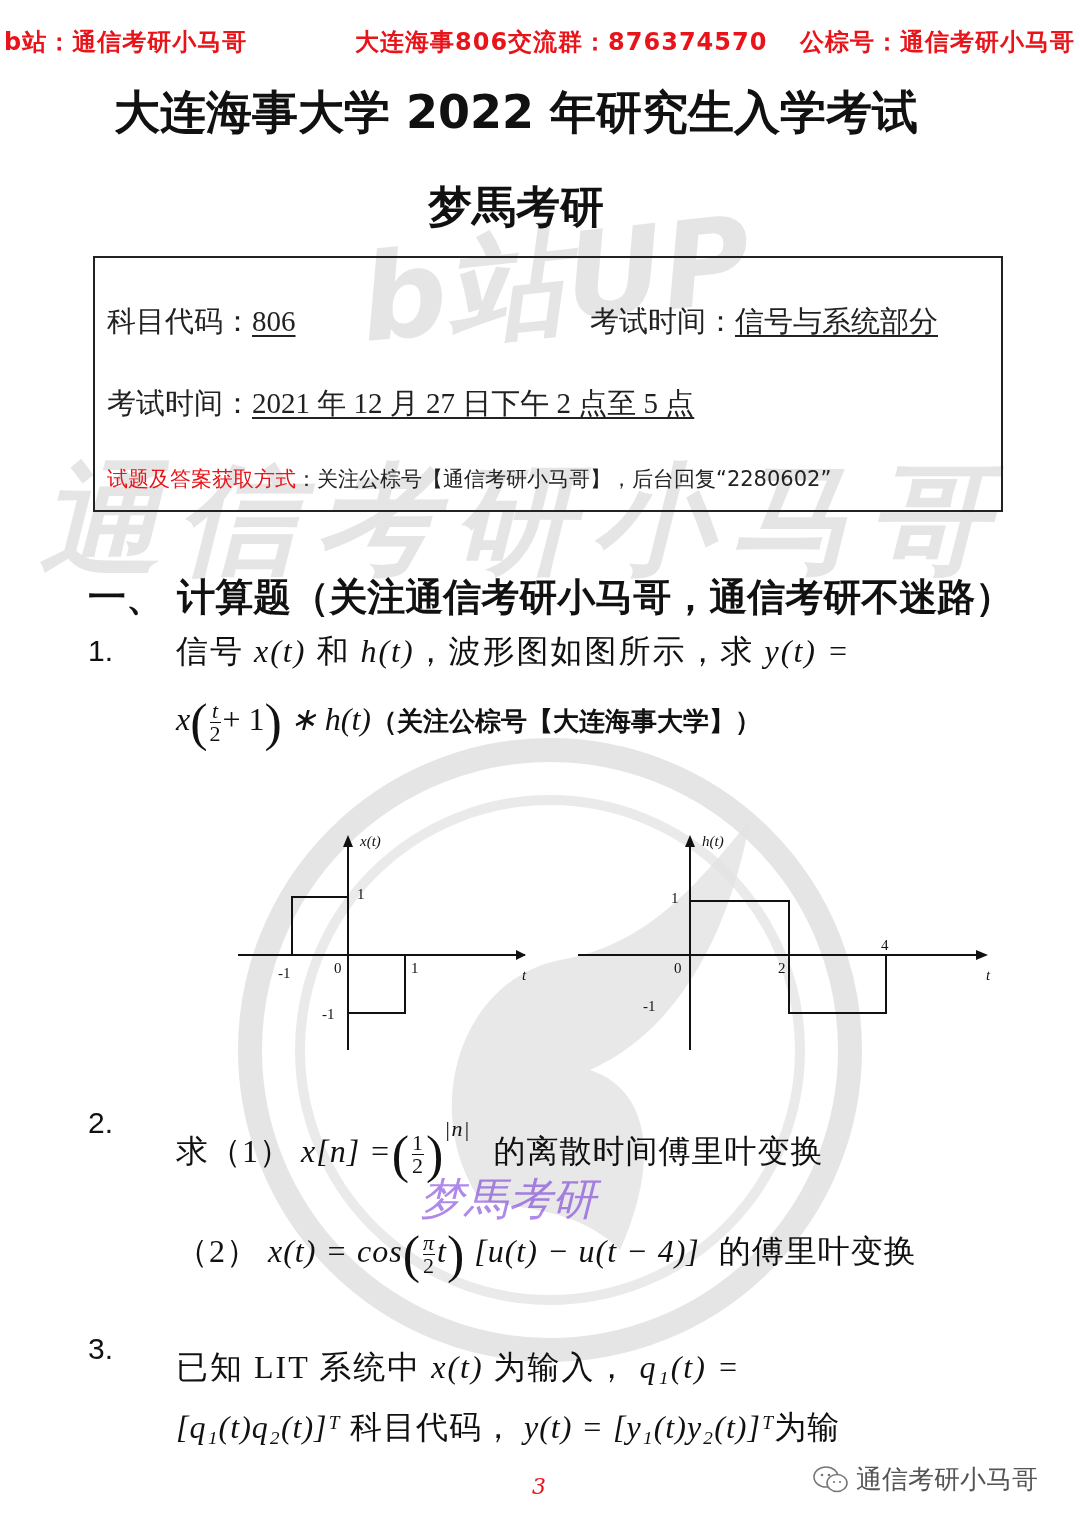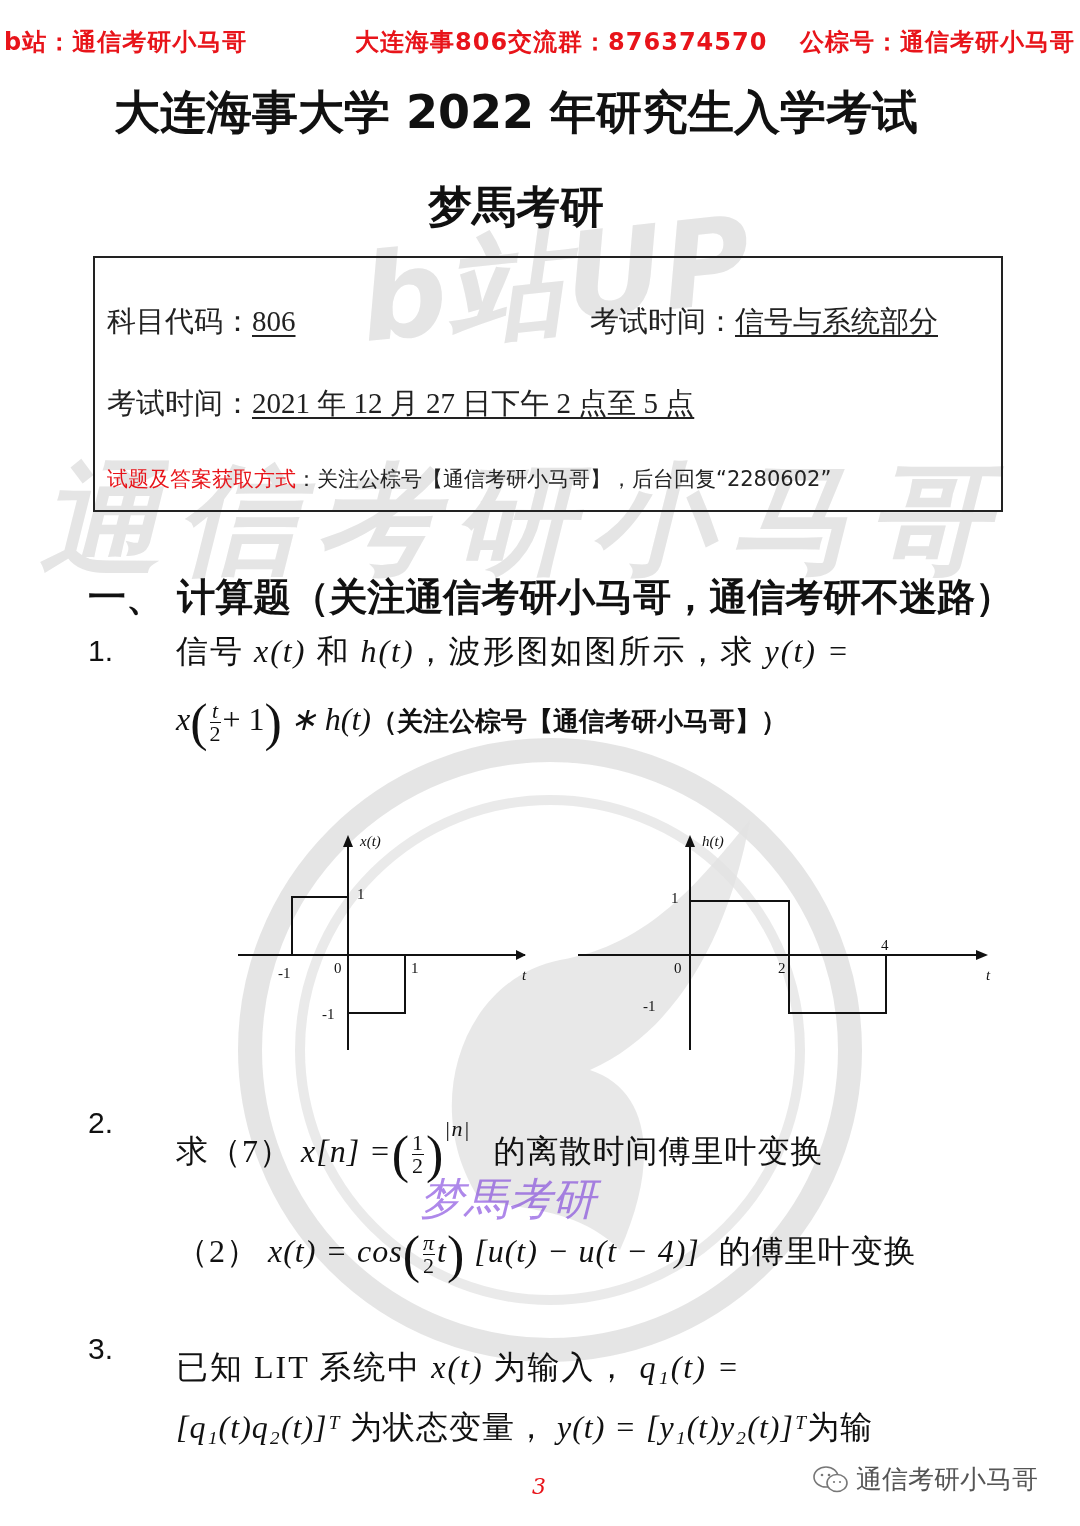--- a/index.html
+++ b/index.html
@@ -64,21 +64,21 @@
   <span>和</span>
   <i class="m">h(t)</i><span>，波形图如图所示，求</span>
   <i class="m">y(t) =</i>
 </div>
 <div class="abs q" style="left:176px; top:700px;">
   <i class="m">x</i><span class="bigp">(</span><span class="frac">
       <i class="m">t</i>
       <span class="bar"></span>
       <span>2</span>
     </span><span>+ 1</span><span class="bigp">)</span>
-  <i class="m">∗ h(t)</i><span style="font-family:'DejaVu Sans',sans-serif; font-weight:bold; font-size:26px;">（关注公棕号【通信考研小马哥】）</span>
+  <i class="m">∗ h(t)</i><span style="font-family:'DejaVu Sans',sans-serif; font-weight:bold; font-size:26px;">（关注公棕号【大连海事大学】）</span>
 </div>
 
 <svg class="abs" style="left:230px; top:825px;" width="320" height="230" viewBox="0 0 320 230">
   <g stroke="#111" stroke-width="2" fill="none">
     <line x1="8" y1="130" x2="295" y2="130"></line>
     <line x1="118" y1="225" x2="118" y2="18"></line>
     <polyline points="62,130 62,72 118,72 118,188 175,188 175,130"></polyline>
   </g>
   <polygon points="296,130 286,125 286,135" fill="#111"></polygon>
   <polygon points="118,10 113,22 123,22" fill="#111"></polygon>
@@ -107,21 +107,21 @@
     <text x="73" y="186">-1</text>
     <text x="104" y="148">0</text>
     <text x="208" y="148">2</text>
     <text x="311" y="125">4</text>
     <text x="416" y="155" font-style="italic">t</text>
   </g>
 </svg>
 
 <div class="abs qnum" style="left:88px; top:1106px;">2.</div>
 <div class="abs q" style="left:176px; top:1130px; letter-spacing:1px;">
-  <span>求（7）</span>
+  <span>求（1）</span>
   <i class="m">x[n] =</i><span class="bigp">(</span><span class="frac">
       <span>1</span>
       <span class="bar"></span>
       <span>2</span>
     </span><span class="bigp">)</span><sup style="font-size:22px; position:relative; top:-14px;"><i class="m">|n|</i></sup>
   <span style="margin-left:14px;">的离散时间傅里叶变换</span>
 </div>
 <div class="abs q" style="left:176px; top:1230px; letter-spacing:1px;">
   <span>（2）</span>
   <i class="m">x(t) = cos</i><span class="bigp">(</span><span class="frac">
@@ -135,21 +135,21 @@
 
 <div class="abs qnum" style="left:88px; top:1332px;">3.</div>
 <div class="abs q" style="left:176px; top:1346px; letter-spacing:2px;">
   <span>已知 LIT 系统中</span>
   <i class="m">x(t)</i>
   <span>为输入，</span>
   <i class="m">q₁(t) =</i>
 </div>
 <div class="abs q" style="left:176px; top:1406px; letter-spacing:1px;">
   <i class="m">[q₁(t)q₂(t)]ᵀ</i>
-  <span>为状态变量，</span>
+  <span>科目代码，</span>
   <i class="m">y(t) = [y₁(t)y₂(t)]ᵀ</i><span>为输</span>
 </div>
 
 <div class="abs" style="left:532px; top:1474px; color:#e8141a; font-family:'DejaVu Serif',serif; font-size:22px; font-style:italic;">3</div>
 <div class="abs foot" style="left:812px; top:1462px; display:flex; align-items:center;">
   <svg width="38" height="30" viewBox="0 0 38 30" style="margin-right:6px;">
     <ellipse cx="14" cy="12" rx="12" ry="10" fill="none" stroke="#777" stroke-width="1.6"></ellipse>
     <ellipse cx="25" cy="18" rx="10" ry="8.5" fill="#fff" stroke="#777" stroke-width="1.6"></ellipse>
     <circle cx="10" cy="10" r="1.3" fill="#777"></circle>
       <circle cx="17" cy="10" r="1.3" fill="#777"></circle>

